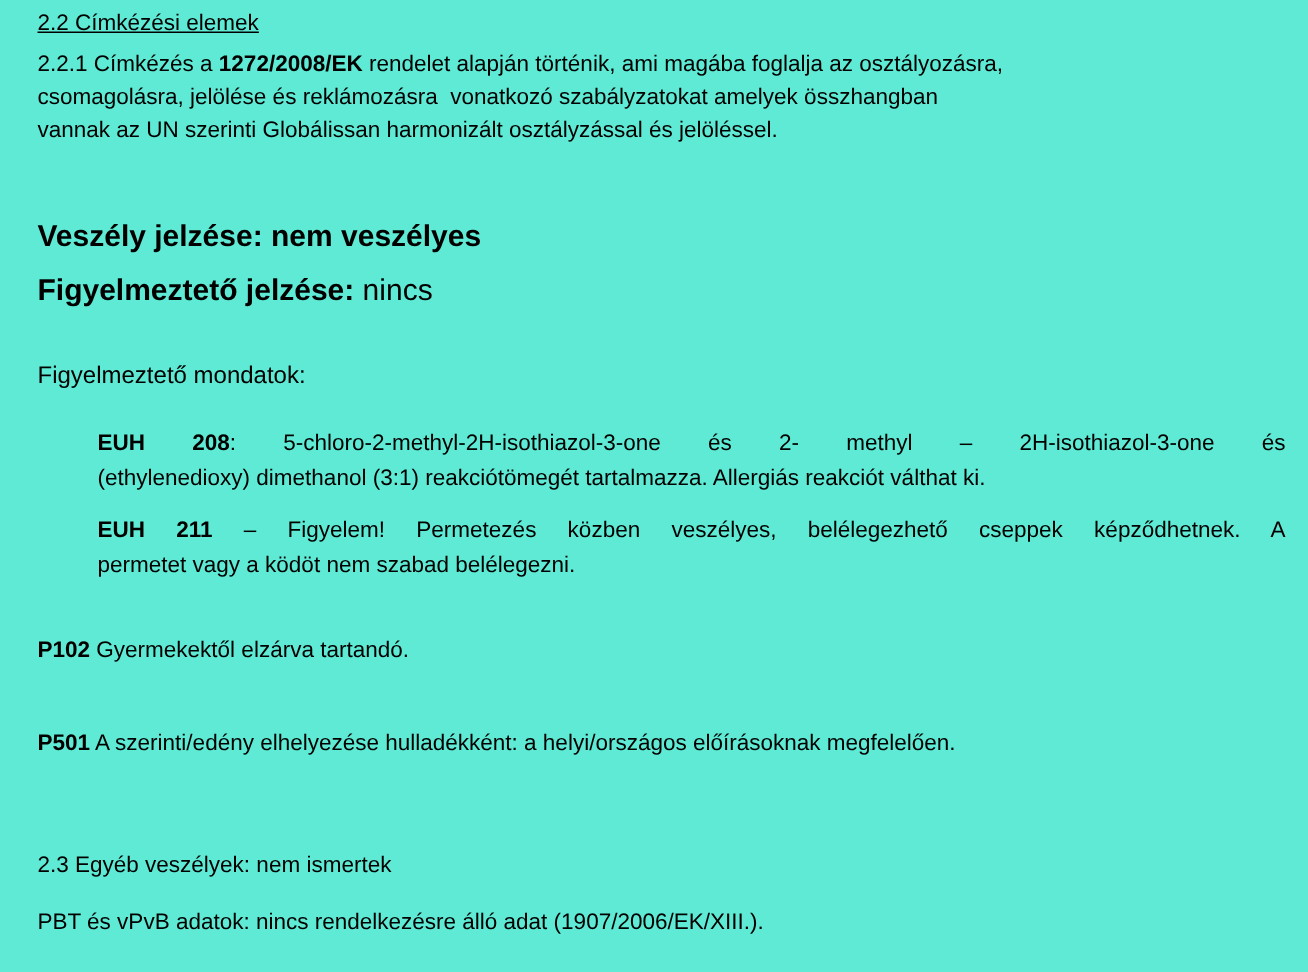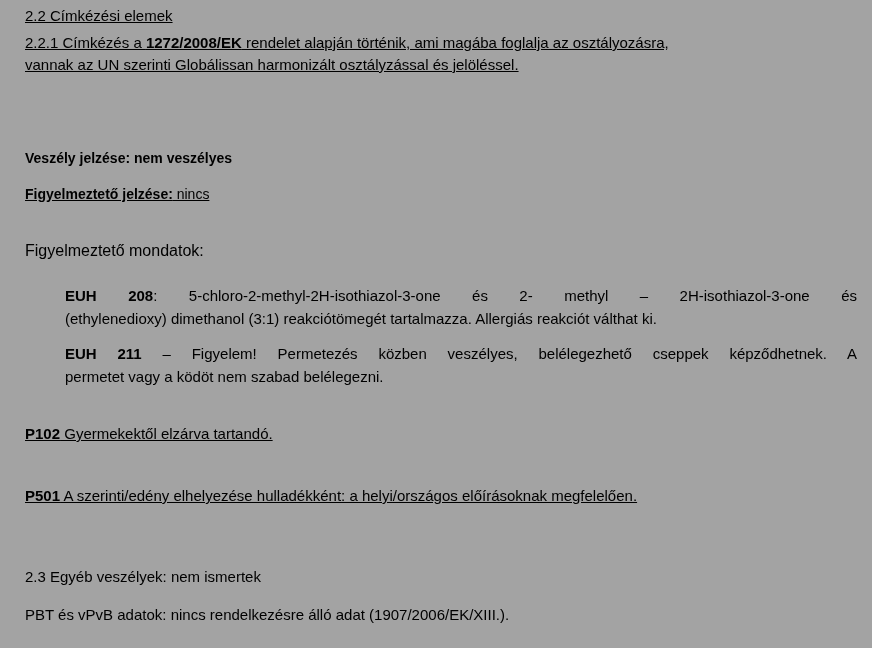--- a/index.html
+++ b/index.html
@@ -5,56 +5,57 @@
   html, body { margin: 0; padding: 0; }
   body {
     background: #ffffff;
     font-family: "Liberation Sans", "DejaVu Sans", sans-serif;
     color: #000000;
   }
   .page {
     position: relative;
     width: 872px;
     height: 648px;
-    background: #a3a3a3;
+    background: #5eead4;
     overflow: hidden;
   }
   .abs {
     position: absolute;
     left: 25px;
     width: 792px;
     font-size: 15px;
     line-height: 22px;
   }
   .b { font-weight: bold; }
-  .pline { white-space: pre; text-decoration: underline; }            
+  .pline { white-space: pre; }            
   .jline {                                 
     text-align: justify;
     text-align-last: justify;
   }
   .heading {
     text-decoration: underline;
   }
-  .small { font-size: 14px; line-height: 20px; }
+  .small { font-size: 20px; line-height: 20px; }
   .subhead {
     font-size: 16px;
     line-height: 22px;
     font-weight: normal;
   }
   .euh { line-height: 23px; margin-left: 40px; }
 </style>
 </head>
 <body>
 
 <div class="page">
 
   <div class="abs heading" style="top:5px">2.2 Címkézési elemek</div>
 
   <div class="abs" style="top:32px">
     <div class="pline"><span>2.2.1 Címkézés a </span><span class="b">1272/2008/EK</span><span> rendelet alapján történik, ami magába foglalja az osztályozásra,</span></div>
+    <div class="pline">csomagolásra, jelölése és reklámozásra  vonatkozó szabályzatokat amelyek összhangban</div>
     <div class="pline">vannak az UN szerinti Globálissan harmonizált osztályzással és jelöléssel.</div>
   </div>
 
   <div class="abs small b" style="top:148px">Veszély jelzése: nem veszélyes</div>
 
   <div class="abs small pline" style="top:184px"><span class="b">Figyelmeztető jelzése:</span><span> nincs</span></div>
 
   <div class="abs subhead" style="top:240px">Figyelmeztető mondatok:</div>
 
   <div class="abs euh" style="top:284px">

